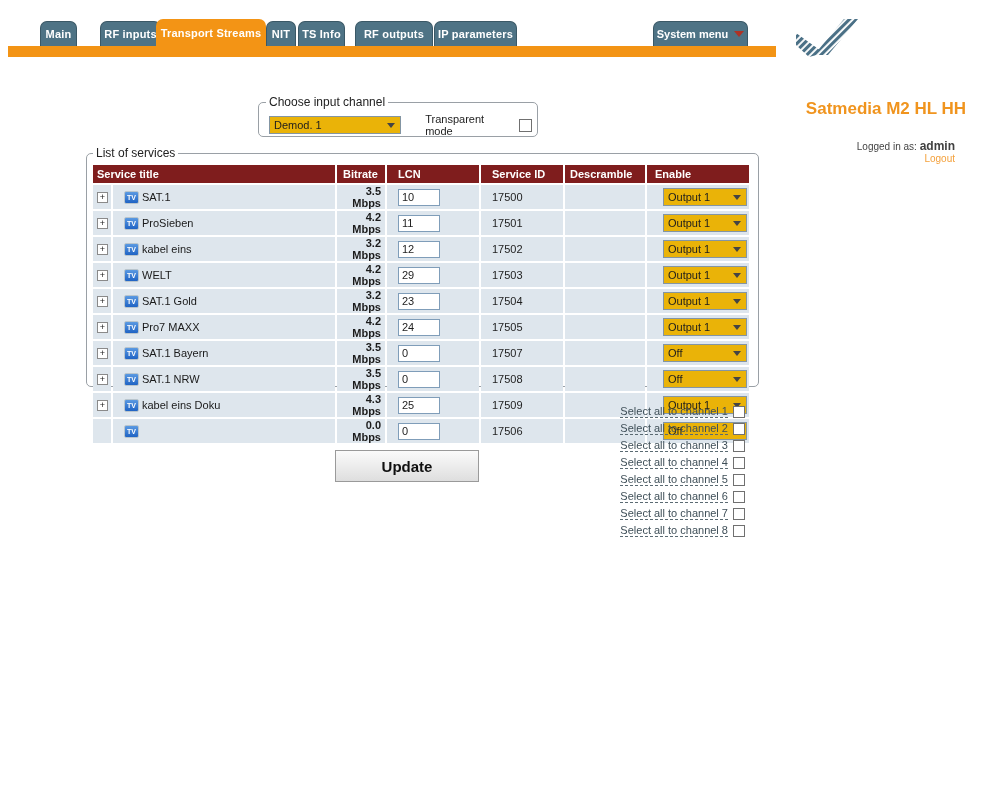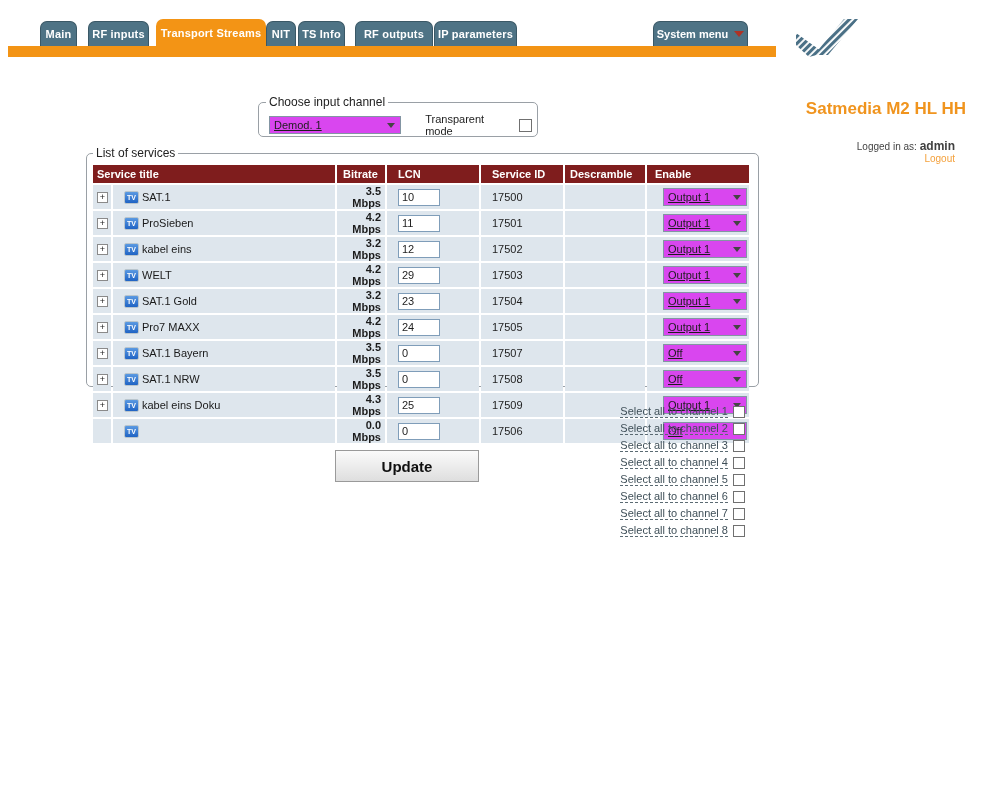--- a/index.html
+++ b/index.html
@@ -13,21 +13,21 @@
     position:absolute; top:21px; height:25px; box-sizing:border-box;
     background:#4E7385; color:#fff; font-size:11px; font-weight:bold;
     border:1px solid #3A5866; border-bottom:none; border-radius:7px 7px 0 0;
     display:flex; align-items:center; justify-content:center; cursor:pointer;
     letter-spacing:0.2px;
   }
   .tab.active {
     top:19px; height:28px; background:#F39415; border:none; z-index:2;
   }
   [data-name="tab-main"]              { left:40px;  width:37px; }
-  [data-name="tab-rf-inputs"]         { left:88px;  width:61px; }
+  [data-name="tab-rf-inputs"]         { left:100px;  width:61px; }
   [data-name="tab-transport-streams"] { left:156px; width:110px; }
   [data-name="tab-nit"]               { left:266px; width:30px; }
   [data-name="tab-ts-info"]           { left:298px; width:47px; }
   [data-name="tab-rf-outputs"]        { left:355px; width:78px; }
   [data-name="tab-ip-parameters"]     { left:434px; width:83px; }
   .sysmenu {
     position:absolute; left:653px; top:21px; width:95px; height:25px; box-sizing:border-box;
     background:#4E7385; color:#fff; font-size:11px; font-weight:bold;
     border:1px solid #3A5866; border-bottom:none; border-radius:7px 7px 0 0;
     display:flex; align-items:center; justify-content:center; gap:6px; cursor:pointer;
@@ -48,23 +48,23 @@
   .logout { position:absolute; top:153px; right:45px; font-size:10px; color:#F4A13C; text-decoration:none; cursor:pointer; }
 
   
   fieldset { border:1px solid #9aa0a6; border-radius:5px; margin:0; }
   legend { font-size:12px; color:#222; padding:0 3px; margin-left:2px; }
   .fs-input { position:absolute; left:258px; top:95px; width:268px; height:34px; padding:2px 5px 4px 5px; }
   .fs-services { position:absolute; left:62px; top:146px; width:663px; height:232px; padding:3px 4px 4px 4px;margin-left:24px; }
 
   .input-row { display:flex; align-items:center; margin-top:2px; }
   .fakeselect {
-    box-sizing:border-box; height:18px; background:#d946ef; border:1px solid #8395A3;
+    box-sizing:border-box; height:18px; background:#eab308; border:1px solid #8395A3;
     font-size:11px; color:#1d1d1d; display:flex; align-items:center; justify-content:space-between;
-    padding:0 5px 0 4px; cursor:pointer;text-decoration:underline;
+    padding:0 5px 0 4px; cursor:pointer;
   }
   .chev { width:0; height:0; border-left:4px solid transparent; border-right:4px solid transparent; border-top:5px solid #444; }
   #demod-select { width:133px; margin-left:5px; }
   .tm-label { font-size:11px; color:#1d1d1d; margin-left:24px; }
   .cb { box-sizing:border-box; display:inline-block; width:13px; height:13px; background:#fff; border:1px solid #707070; cursor:pointer; }
   .tm-cb { margin-left:5px; }
 
   
   table.services { border-collapse:separate; border-spacing:2px; font-size:11px; table-layout:fixed; }
   table.services th {

